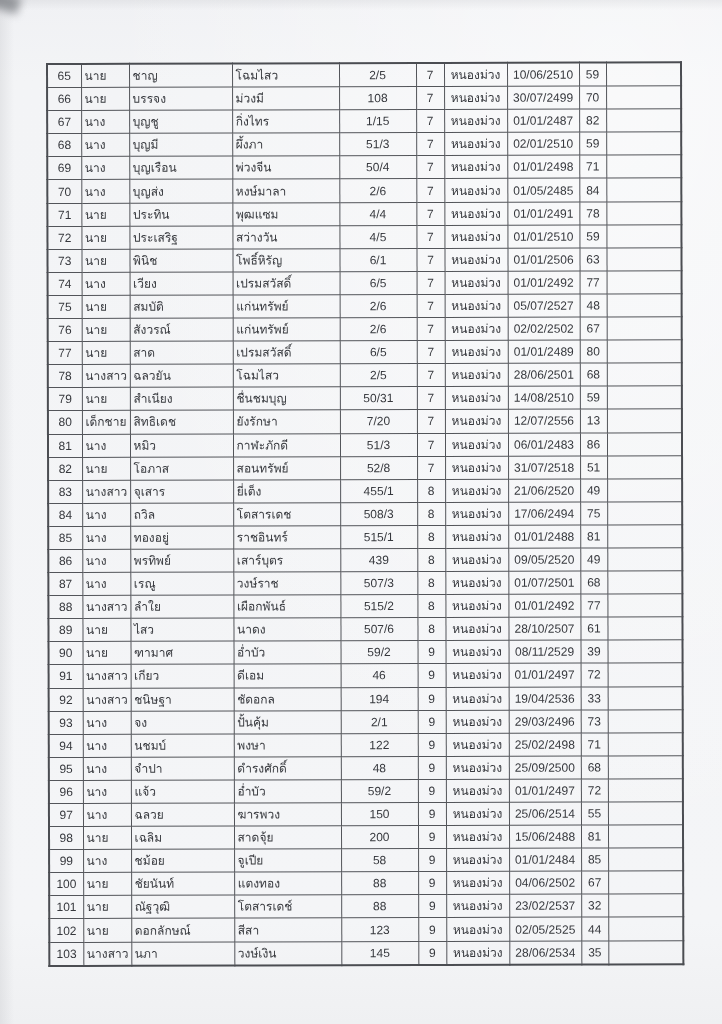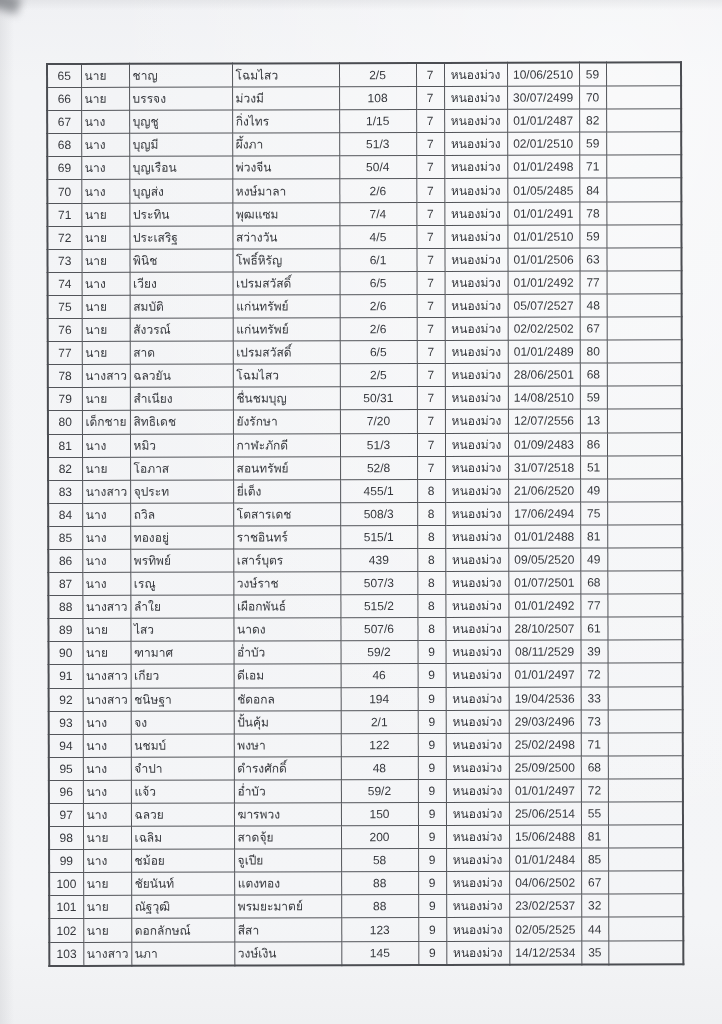--- a/index.html
+++ b/index.html
@@ -150,21 +150,21 @@
           <td class="c-village">หนองม่วง</td>
           <td class="c-date">01/05/2485</td>
           <td class="c-age">84</td>
           <td class="c-note"></td>
         </tr>
         <tr>
           <td class="c-no">71</td>
           <td class="c-title">นาย</td>
           <td class="c-first">ประทิน</td>
           <td class="c-last">พุฒแซม</td>
-          <td class="c-house">7/4</td>
+          <td class="c-house">4/4</td>
           <td class="c-moo">7</td>
           <td class="c-village">หนองม่วง</td>
           <td class="c-date">01/01/2491</td>
           <td class="c-age">78</td>
           <td class="c-note"></td>
         </tr>
         <tr>
           <td class="c-no">72</td>
           <td class="c-title">นาย</td>
           <td class="c-first">ประเสริฐ</td>
@@ -273,40 +273,40 @@
           <td class="c-note"></td>
         </tr>
         <tr>
           <td class="c-no">81</td>
           <td class="c-title">นาง</td>
           <td class="c-first">หมิว</td>
           <td class="c-last">กาฬะภักดี</td>
           <td class="c-house">51/3</td>
           <td class="c-moo">7</td>
           <td class="c-village">หนองม่วง</td>
-          <td class="c-date">01/09/2483</td>
+          <td class="c-date">06/01/2483</td>
           <td class="c-age">86</td>
           <td class="c-note"></td>
         </tr>
         <tr>
           <td class="c-no">82</td>
           <td class="c-title">นาย</td>
           <td class="c-first">โอภาส</td>
           <td class="c-last">สอนทรัพย์</td>
           <td class="c-house">52/8</td>
           <td class="c-moo">7</td>
           <td class="c-village">หนองม่วง</td>
           <td class="c-date">31/07/2518</td>
           <td class="c-age">51</td>
           <td class="c-note"></td>
         </tr>
         <tr>
           <td class="c-no">83</td>
           <td class="c-title">นางสาว</td>
-          <td class="c-first">จุประท</td>
+          <td class="c-first">จุเสาร</td>
           <td class="c-last">ยี่เต็ง</td>
           <td class="c-house">455/1</td>
           <td class="c-moo">8</td>
           <td class="c-village">หนองม่วง</td>
           <td class="c-date">21/06/2520</td>
           <td class="c-age">49</td>
           <td class="c-note"></td>
         </tr>
         <tr>
           <td class="c-no">84</td>
@@ -509,21 +509,21 @@
           <td class="c-moo">9</td>
           <td class="c-village">หนองม่วง</td>
           <td class="c-date">04/06/2502</td>
           <td class="c-age">67</td>
           <td class="c-note"></td>
         </tr>
         <tr>
           <td class="c-no">101</td>
           <td class="c-title">นาย</td>
           <td class="c-first">ณัฐวุฒิ</td>
-          <td class="c-last">พรมยะมาตย์</td>
+          <td class="c-last">โตสารเดช์</td>
           <td class="c-house">88</td>
           <td class="c-moo">9</td>
           <td class="c-village">หนองม่วง</td>
           <td class="c-date">23/02/2537</td>
           <td class="c-age">32</td>
           <td class="c-note"></td>
         </tr>
         <tr>
           <td class="c-no">102</td>
           <td class="c-title">นาย</td>
@@ -537,19 +537,19 @@
           <td class="c-note"></td>
         </tr>
         <tr>
           <td class="c-no">103</td>
           <td class="c-title">นางสาว</td>
           <td class="c-first">นภา</td>
           <td class="c-last">วงษ์เงิน</td>
           <td class="c-house">145</td>
           <td class="c-moo">9</td>
           <td class="c-village">หนองม่วง</td>
-          <td class="c-date">14/12/2534</td>
+          <td class="c-date">28/06/2534</td>
           <td class="c-age">35</td>
           <td class="c-note"></td>
         </tr>
       </tbody>
   </table>
 </div>
 
 </body></html>

